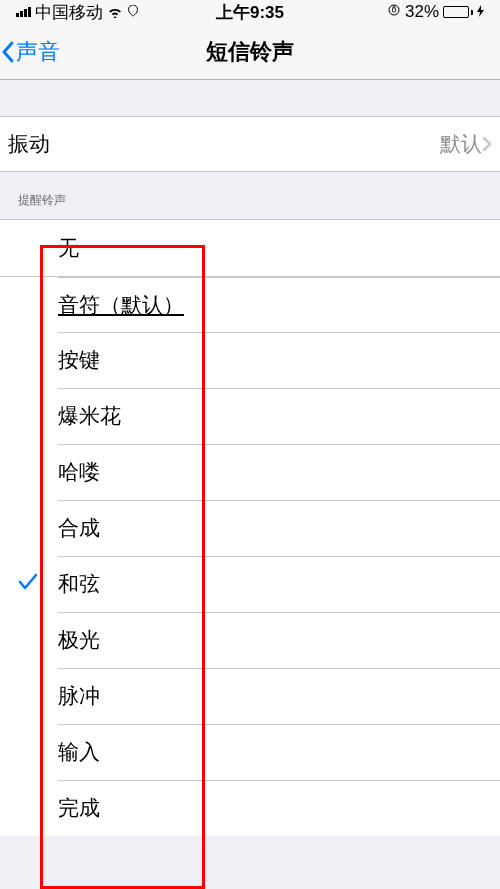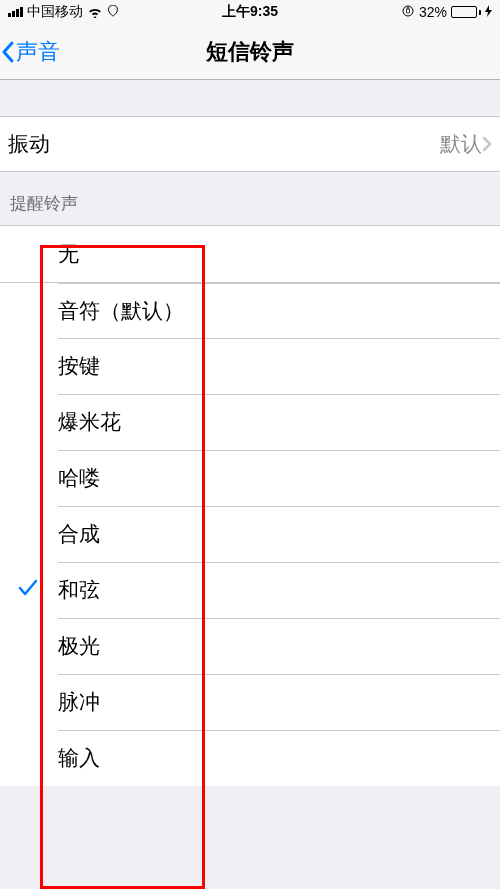--- a/index.html
+++ b/index.html
@@ -14,22 +14,22 @@
     background: #efeff4;
     overflow: hidden;
     position: relative;
   }
   
   .status-bar {
     height: 24px;
     display: flex;
     align-items: center;
     justify-content: space-between;
-    padding: 0 8px;
-    font-size: 14px;
+    padding: 0 16px;
+    font-size: 17px;
     font-weight: 500;
     color: #000;
     background: #f7f7f7;
   }
   .status-left, .status-right {
     display: flex;
     align-items: center;
     gap: 4px;
   }
   .status-center {
@@ -120,22 +120,22 @@
   }
   .cell .value {
     margin-left: auto;
     color: #8e8e93;
     display: flex;
     align-items: center;
   }
   .disclosure svg { display:block; }
   
   .section-header {
-    padding: 20px 18px 10px 10px;
-    font-size: 17px;
+    padding: 20px 18px 10px 18px;
+    font-size: 12px;
     color: #6d6d72;
   }
   
   .ringtone-list {
     background: #fff;
     border-top: 1px solid #c8c7cc;
   }
   .ringtone-row {
     position: relative;
     height: 56px;
@@ -236,21 +236,21 @@
     </span>
   </span>
 </div>
 
 <div class="section-header">提醒铃声</div>
 
 <div class="ringtone-list">
   <div class="ringtone-row">
     <span>无</span>
   </div>
-  <div class="ringtone-row" style="border-top:1px solid #c8c7cc;">
+  <div class="ringtone-row" style="border-top:1px solid #c8c7cc;text-decoration:underline;">
     <span>音符（默认）</span>
   </div>
   <div class="ringtone-row">
     <span>按键</span>
   </div>
   <div class="ringtone-row">
     <span>爆米花</span>
   </div>
   <div class="ringtone-row">
     <span>哈喽</span>
@@ -268,15 +268,18 @@
   </div>
   <div class="ringtone-row">
     <span>极光</span>
   </div>
   <div class="ringtone-row">
     <span>脉冲</span>
   </div>
   <div class="ringtone-row">
     <span>输入</span>
   </div>
+  <div class="ringtone-row">
+    <span>完成</span>
+  </div>
 </div>
 
 <div class="red-box" id="red-box" style="left: 40px; top: 245px; width: 165px; height: 644px;"></div>
 
 </body></html>

